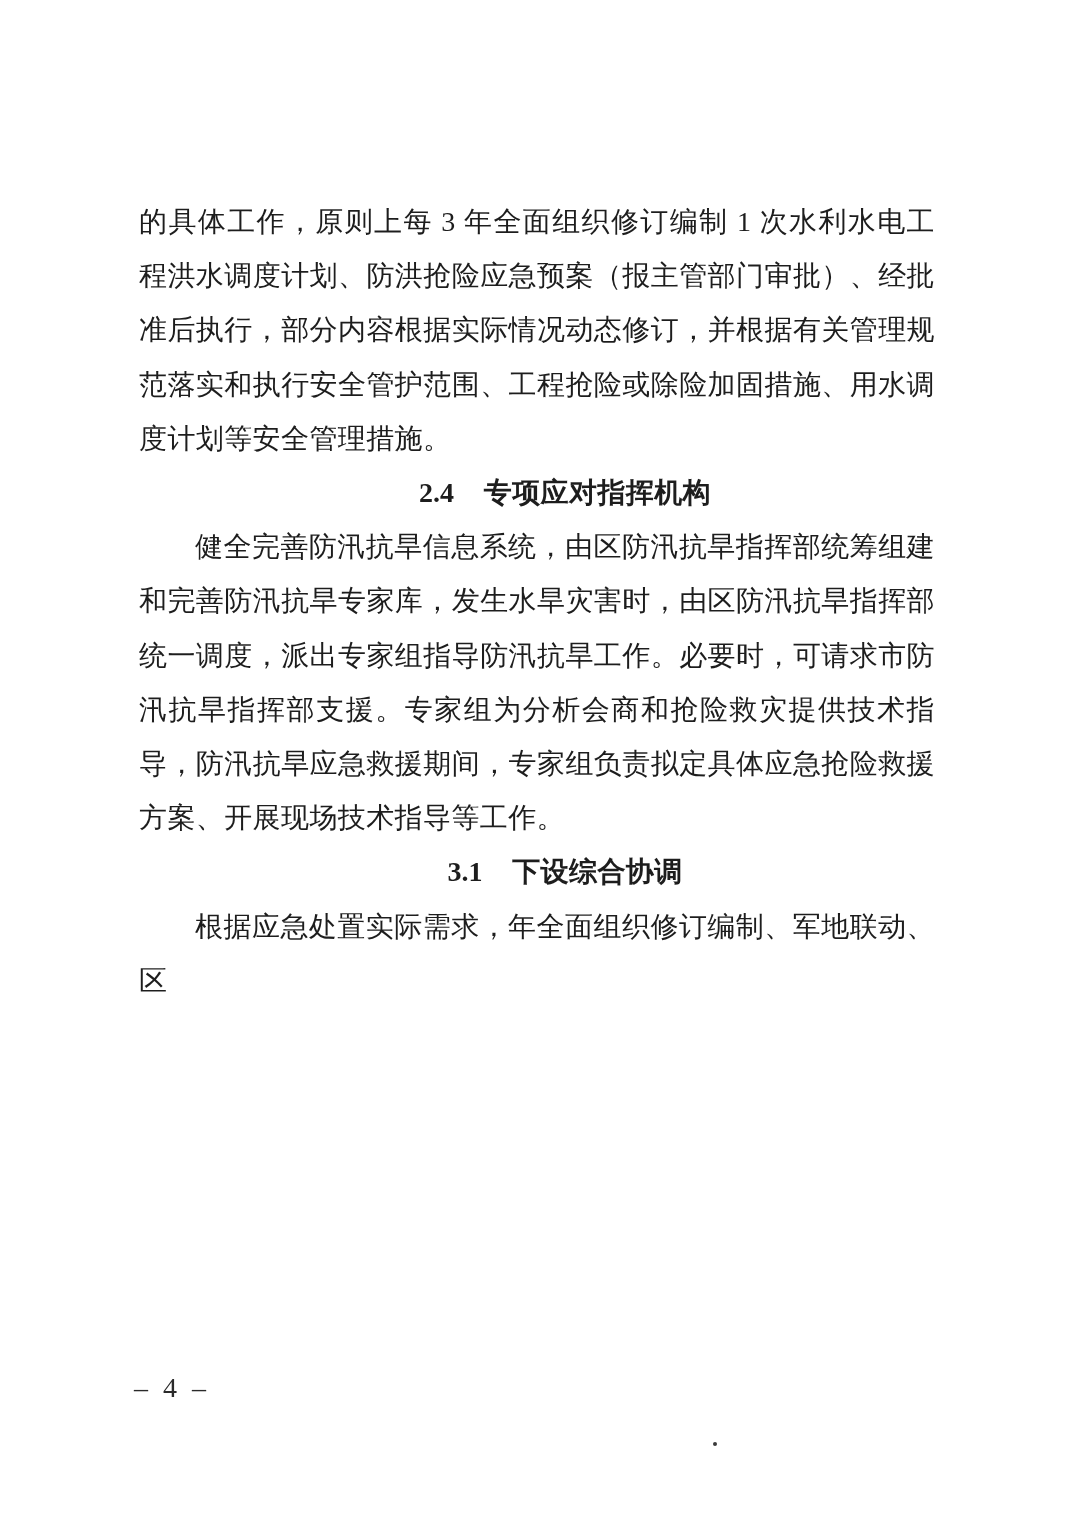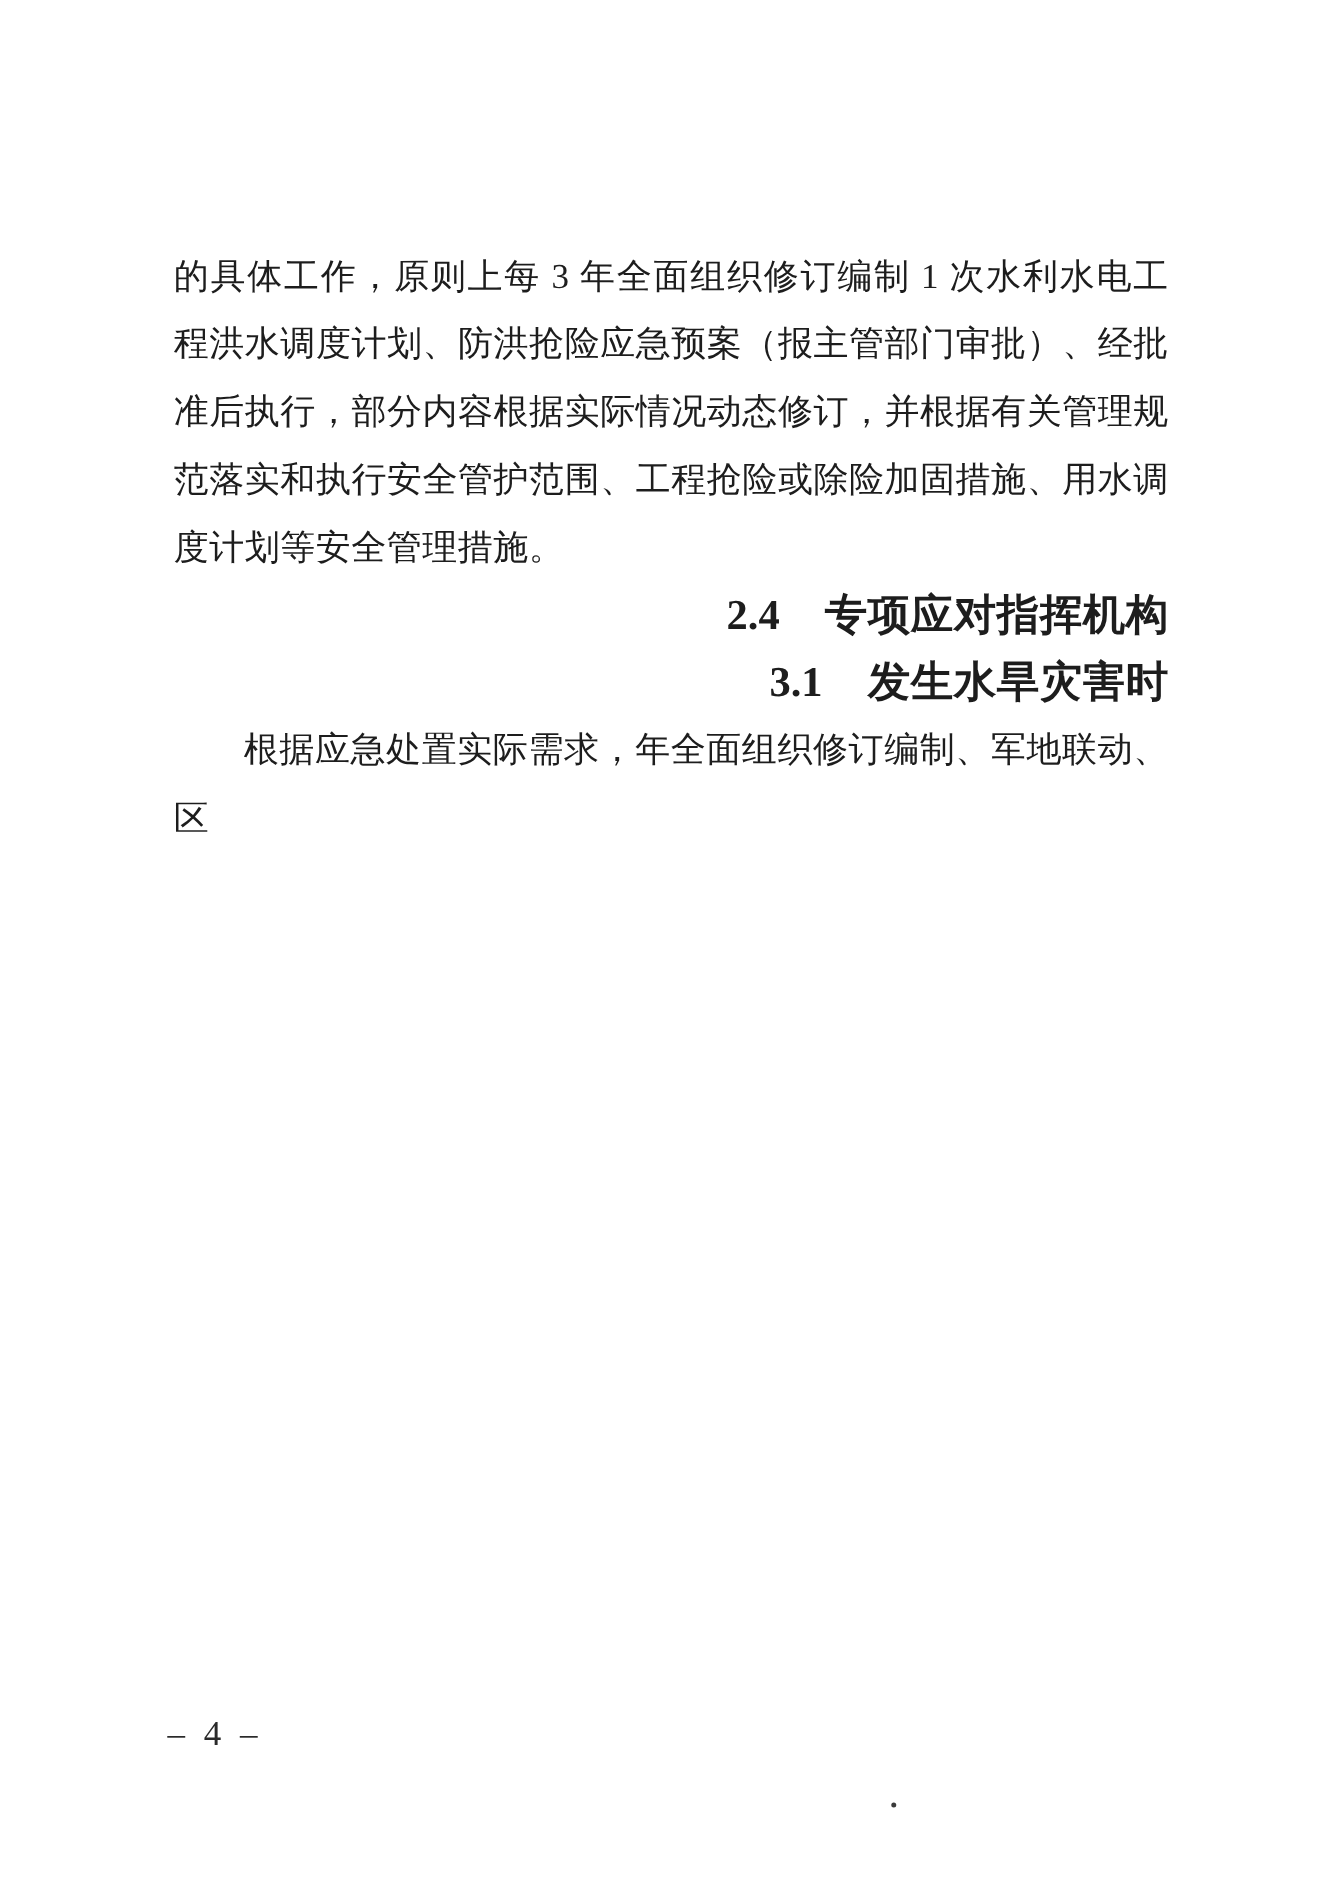--- a/index.html
+++ b/index.html
@@ -31,25 +31,25 @@
   }
   .para {
     margin: 0;
     text-indent: 2em;
   }
   .para.no-indent {
     text-indent: 0;
   }
   .heading {
     margin: 0;
-    font-size: 34px;
+    font-size: 28px;
     line-height: 54.2px;
     font-weight: bold;
     text-indent: 2em;
-    text-align: right;
+    text-align: center;
   }
   .heading .num {
     margin-right: 0.8em;
     letter-spacing: 0;
   }
   .page-number {
     position: absolute;
     left: 134px;
     top: 1372px;
     font-size: 28px;
@@ -75,24 +75,25 @@
 
     <p class="para no-indent">的具体工作，原则上每 3 年全面组织修订编制 1 次水利水电工程洪水调度计划、防洪抢险应急预案（报主管部门审批）、经批准后执行，部分内容根据实际情况动态修订，并根据有关管理规范落实和执行安全管护范围、工程抢险或除险加固措施、用水调度计划等安全管理措施。</p>
 
     <h2 class="heading">
       <span class="num">2.4</span>
       <span class="title">专项应对指挥机构</span>
     </h2>
 
 
 
+    <p class="para">健全完善防汛抗旱信息系统，由区防汛抗旱指挥部统筹组建和完善防汛抗旱专家库，发生水旱灾害时，由区防汛抗旱指挥部统一调度，派出专家组指导防汛抗旱工作。必要时，可请求市防汛抗旱指挥部支援。专家组为分析会商和抢险救灾提供技术指导，防汛抗旱应急救援期间，专家组负责拟定具体应急抢险救援方案、开展现场技术指导等工作。</p>
 
     <h2 class="heading">
       <span class="num">3.1</span>
-      <span class="title">发生水旱灾害时</span>
+      <span class="title">下设综合协调</span>
     </h2>
 
     <p class="para">根据应急处置实际需求，年全面组织修订编制、军地联动、区</p>
 
   </div>
 
   <div class="page-number">– 4 –</div>
 
   <div class="stray-dot"></div>
 

